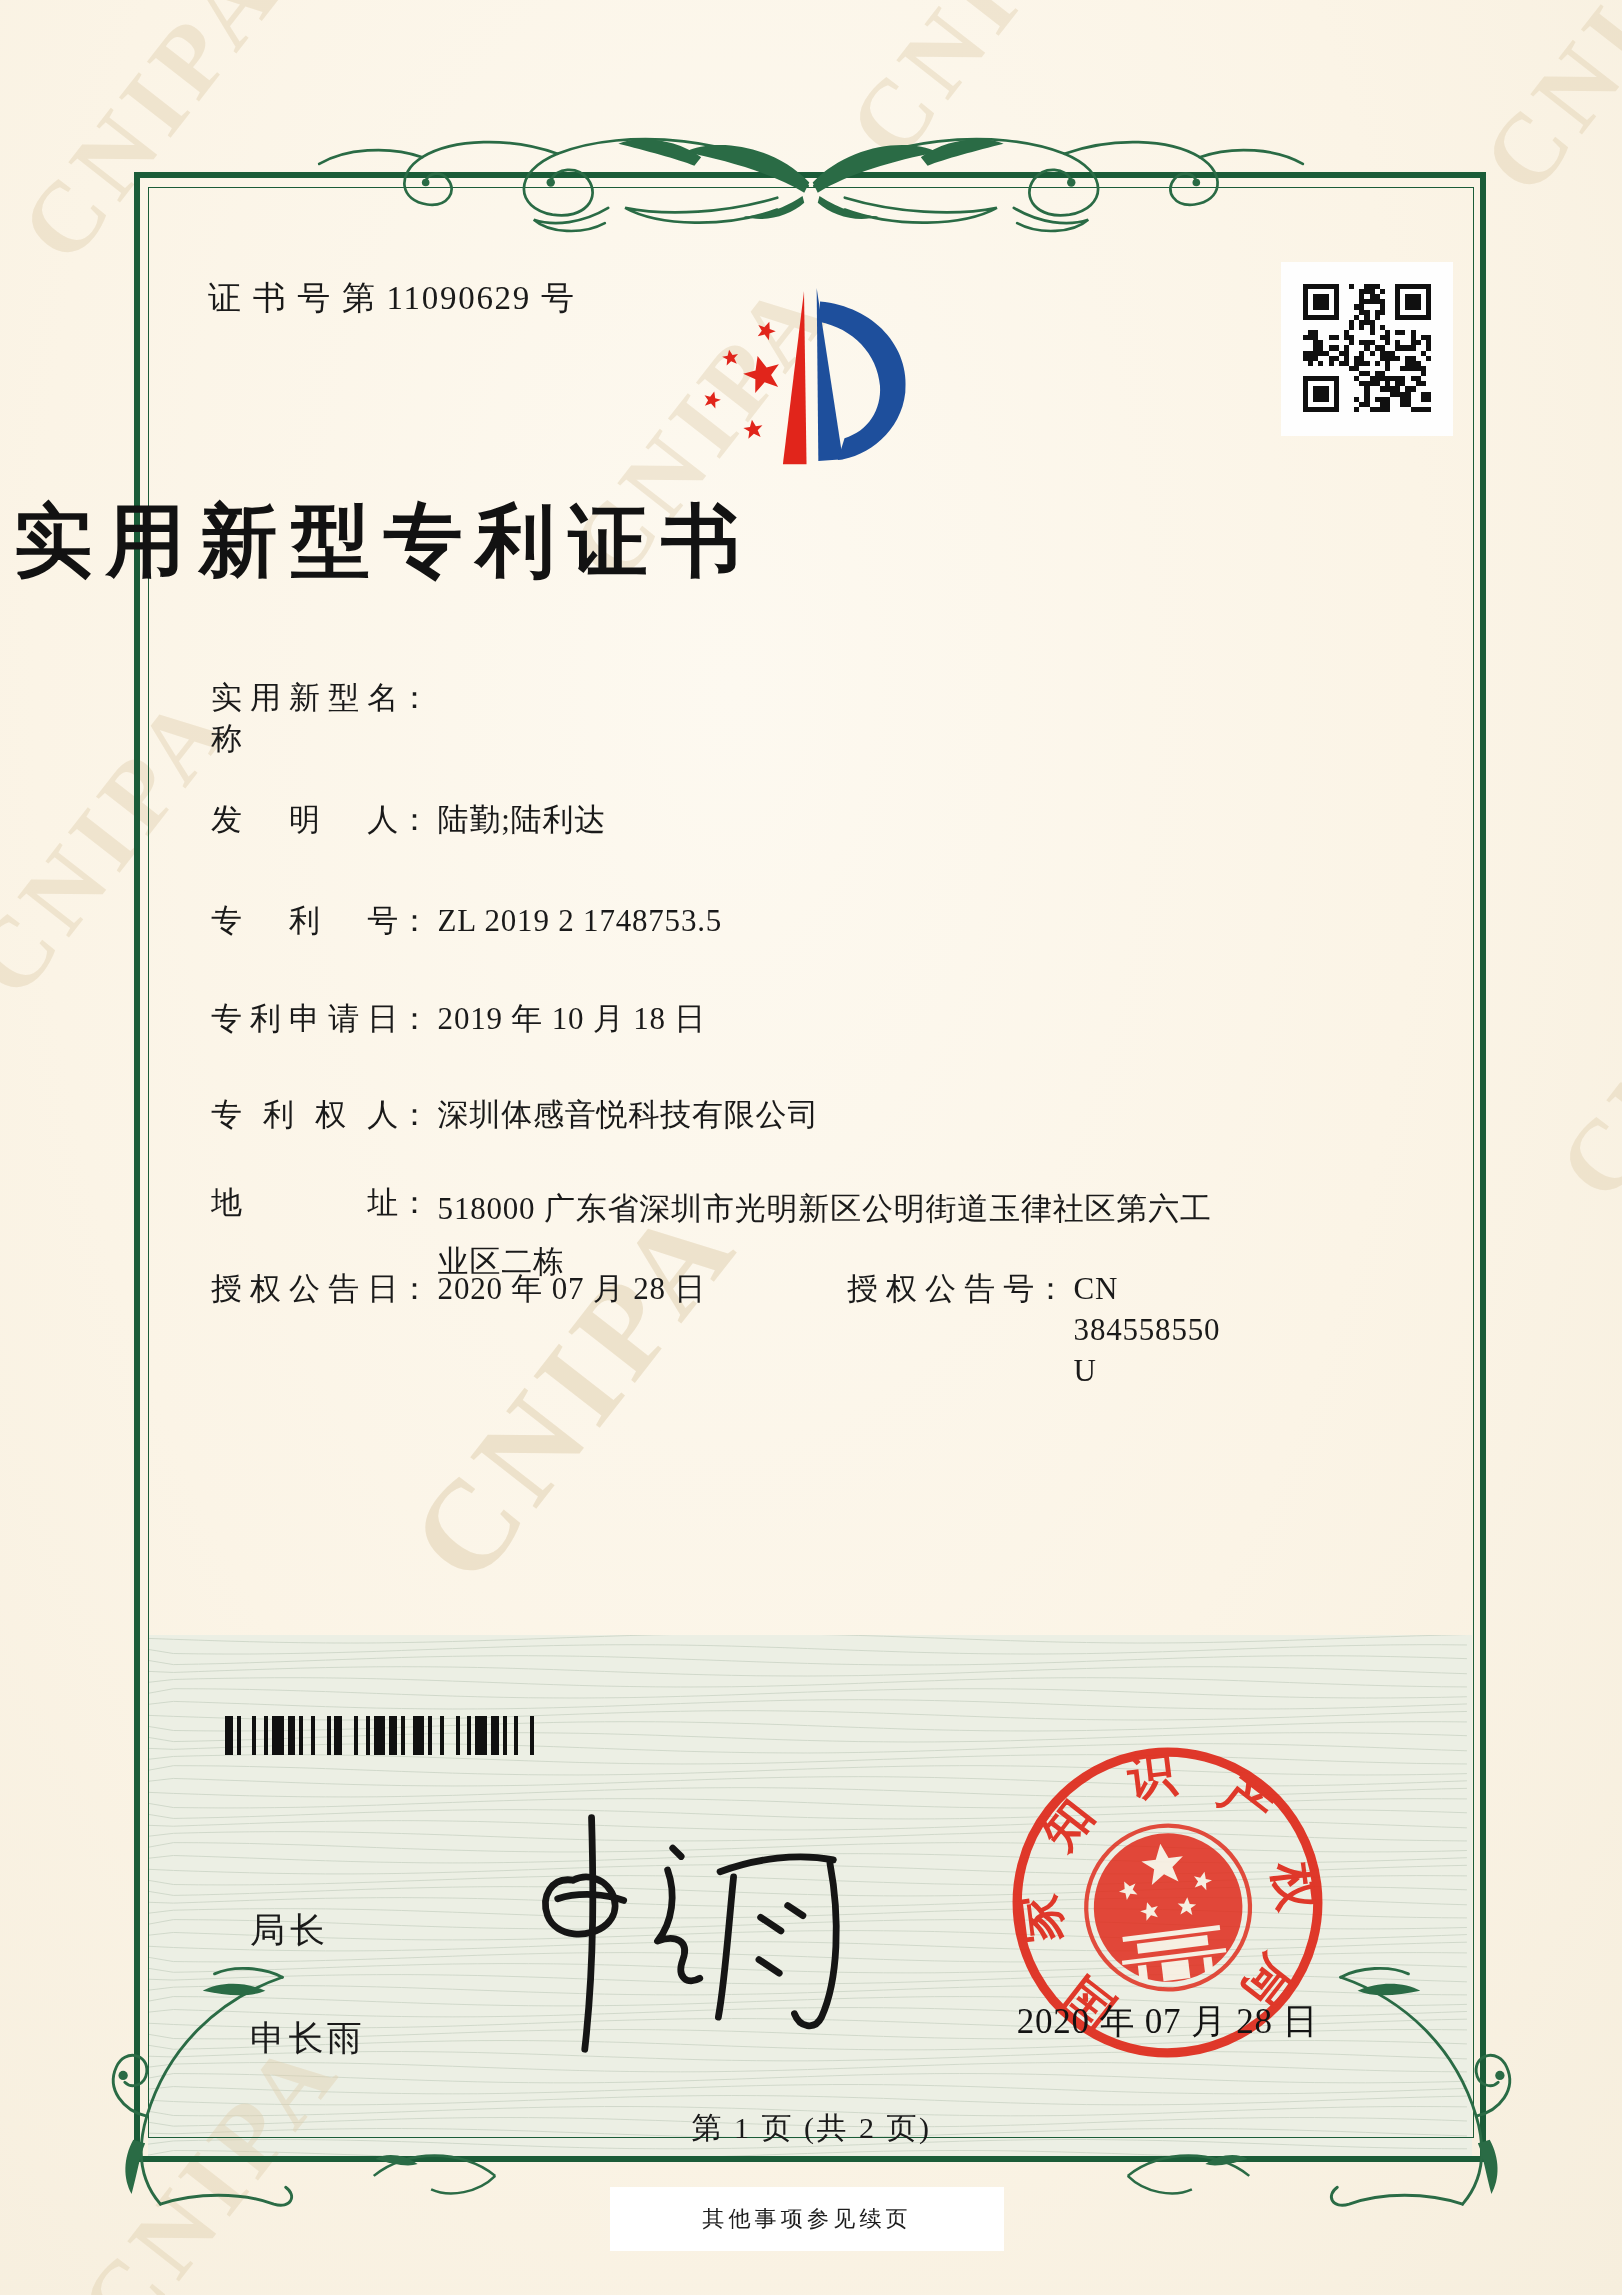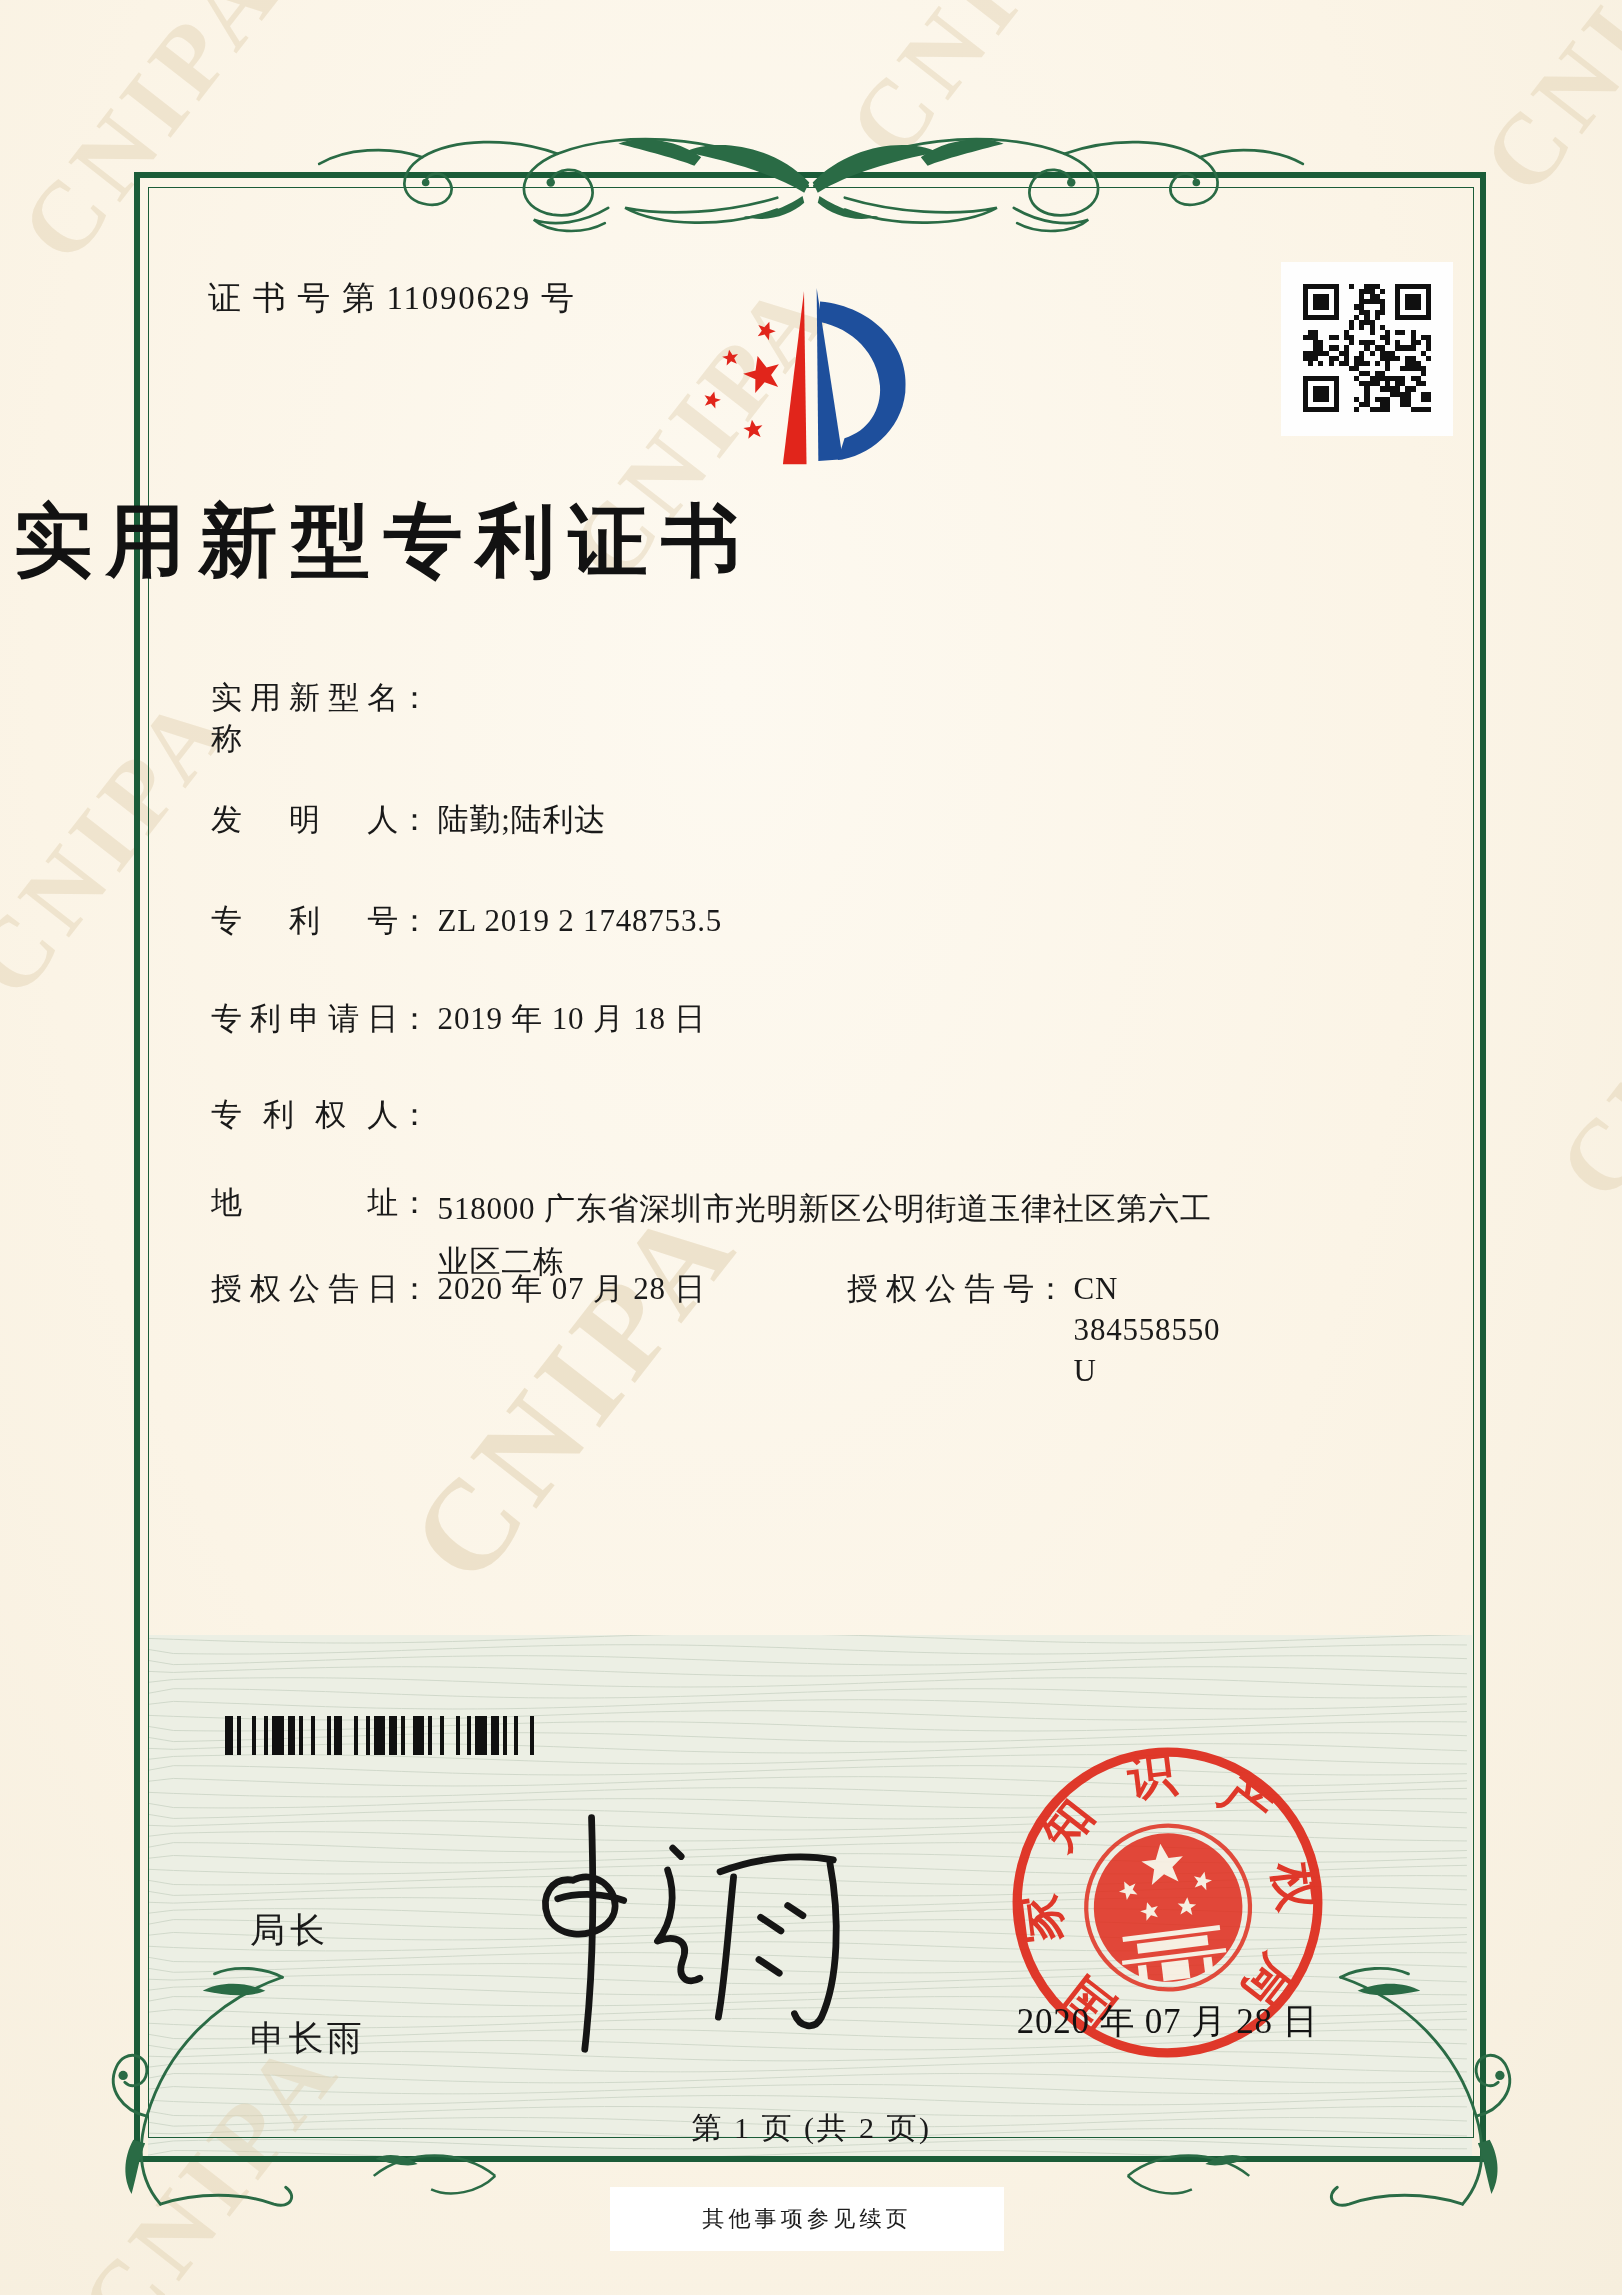--- a/index.html
+++ b/index.html
@@ -431,20 +431,21 @@
     <span class="val">ZL 2019 2 1748753.5</span>
   </div>
   <div class="row" style="top:999px">
     <span class="lbl">专利申请日</span>
       <span class="colon">：</span>
     <span class="val">2019 年 10 月 18 日</span>
   </div>
   <div class="row" style="top:1095px">
     <span class="lbl">专利权人</span>
       <span class="colon">：</span>
+    <span class="val">深圳体感音悦科技有限公司</span>
   </div>
   <div class="row" style="top:1183px">
     <span class="lbl">地址</span>
       <span class="colon">：</span>
     <span class="val-wrap">518000 广东省深圳市光明新区公明街道玉律社区第六工业区二栋</span>
   </div>
   <div class="row" style="top:1269px">
     <div class="grp">
       <span class="lbl">授权公告日</span>
         <span class="colon">：</span>

